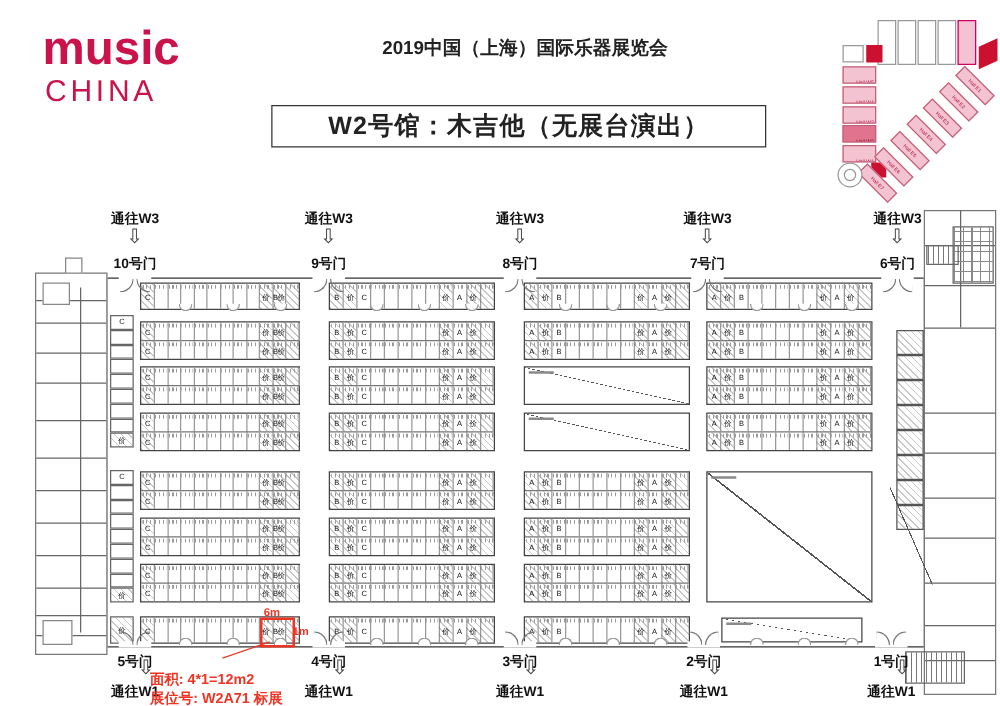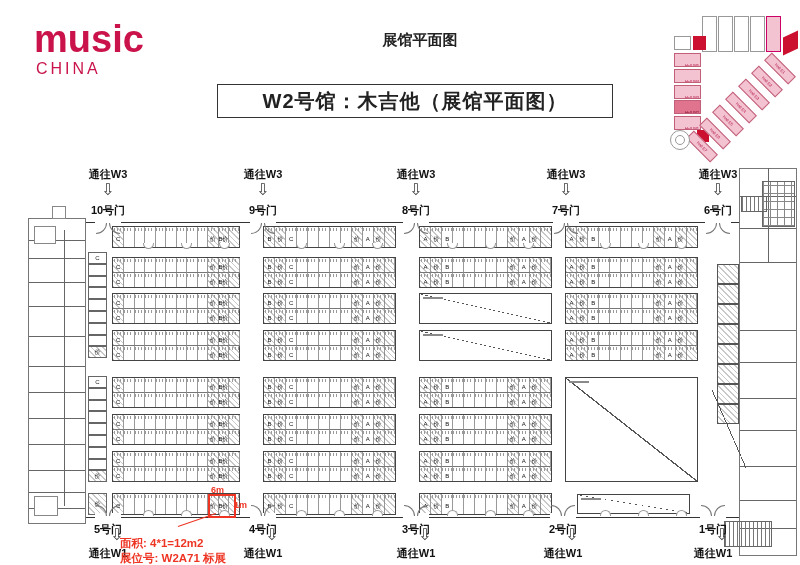--- a/index.html
+++ b/index.html
@@ -1,21 +1,21 @@
 <!DOCTYPE html>
 <html><head>
 <meta charset="utf-8">
 <style>
   html,body{margin:0;padding:0;overflow:hidden}
   body{width:800px;height:565px;position:relative;background:#fff;
        font-family:"Liberation Sans","DejaVu Sans",sans-serif;color:#222}
   .abs{position:absolute}
   
   #logo1{left:34px;top:18px;font-size:38px;font-weight:800;color:#c9134a;letter-spacing:0px}
-  #logo2{left:36px;top:60px;font-size:16px;font-weight:500;color:#c9134a;letter-spacing:3px}
+  #logo2{left:36px;top:60px;font-size:24px;font-weight:500;color:#c9134a;letter-spacing:3px}
   #title-wrap{left:210px;top:28px;width:420px;text-align:center}
   #title1{font-size:15px;font-weight:700;line-height:22px}
   #title2{font-size:15px;font-weight:700;line-height:24px}
   #banner{left:217px;top:84px;width:394px;height:32px;border:1px solid #333;
           font-size:20px;font-weight:700;text-align:center;line-height:32px;letter-spacing:1px}
   
   .ln{position:absolute;background:#666}
   .box{position:absolute;border:1px solid #555;background:#fff;box-sizing:border-box}
   .strip{position:absolute;border:1px solid #444;background:#fff;box-sizing:border-box}
   .cell{position:absolute;box-sizing:border-box;border-right:1px solid #999;display:flex;flex-direction:column;align-items:center;overflow:hidden}
@@ -51,23 +51,23 @@
   .mm-e{position:absolute;border:1px solid #c2607a;background:#f3c3d2;box-sizing:border-box;transform:rotate(45deg);font-size:4px;color:#b01040;text-align:center;line-height:10px;overflow:hidden}
   .mm-red{position:absolute;background:#cc1030}
   .mm-circ{position:absolute;border:1px solid #999;border-radius:50%;background:#fff}
 </style>
 </head>
 <body>
 
 <div class="abs" id="logo1">music</div>
 <div class="abs" id="logo2">CHINA</div>
 <div class="abs" id="title-wrap">
-  <div id="title2">展馆平面图</div>
+  <div id="title1">2019中国（上海）国际乐器展览会</div>
 </div>
-<div class="abs" id="banner">W2号馆：木吉他（展馆平面图）</div>
+<div class="abs" id="banner">W2号馆：木吉他（无展台演出）</div>
 
 <div class="abs" id="minimap">
     <div class="mm-n" style="left: 42px; top: 12px; width: 15px; height: 36px;"></div>
     <div class="mm-n" style="left: 58px; top: 12px; width: 15px; height: 36px;"></div>
     <div class="mm-n" style="left: 74px; top: 12px; width: 15px; height: 36px;"></div>
     <div class="mm-n" style="left: 90px; top: 12px; width: 15px; height: 36px;"></div>
     <div class="mm-npink" style="left: 106px; top: 12px; width: 15px; height: 36px;"></div>
     <div class="mm-red" style="left: 123px; top: 30px; width: 15px; height: 18px; transform: skewY(-25deg);"></div>
     <div class="mm-n" style="left: 14px; top: 32px; width: 17px; height: 14px;"></div>
     <div class="mm-red" style="left: 33px; top: 32px; width: 13px; height: 14px;"></div>

